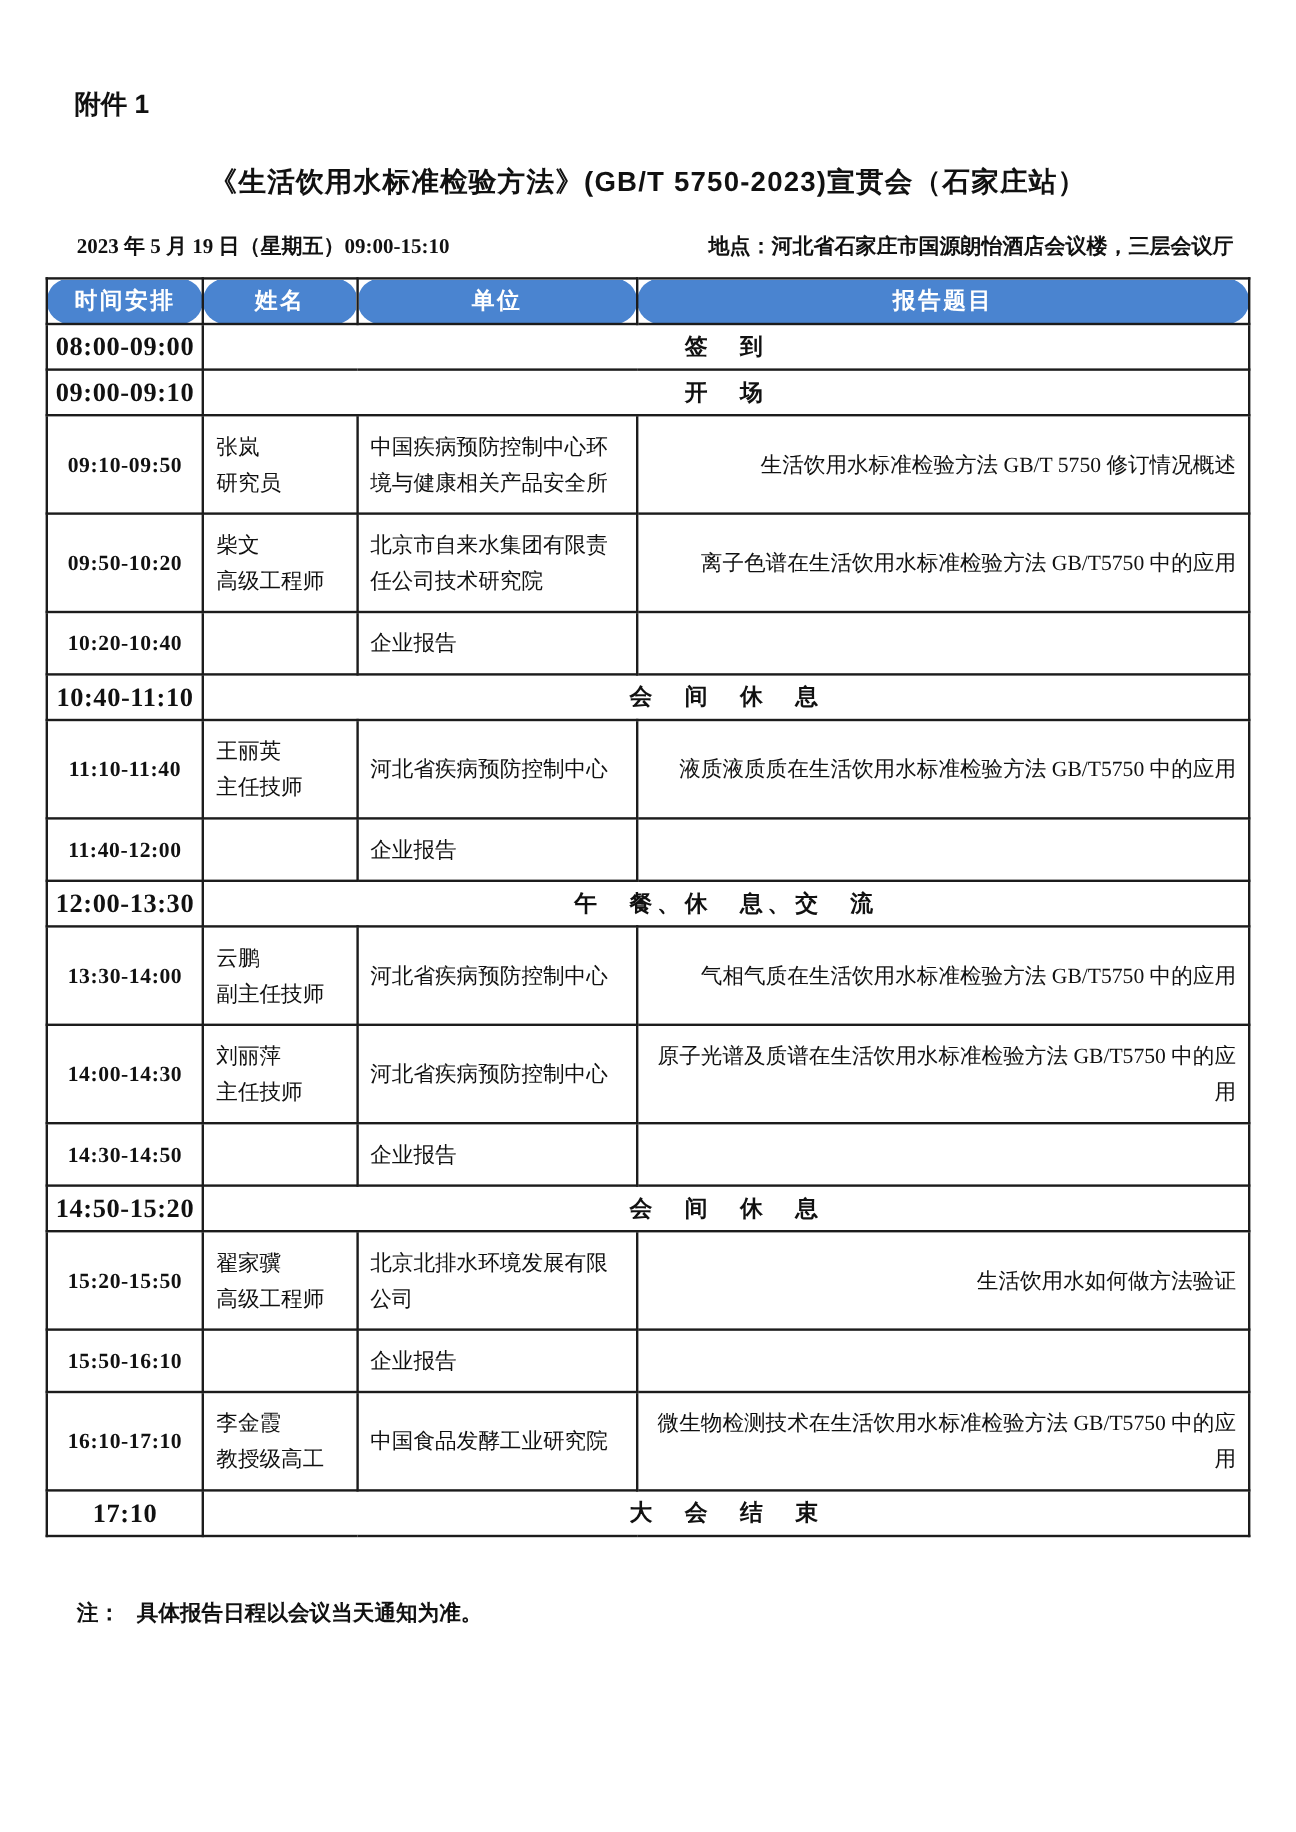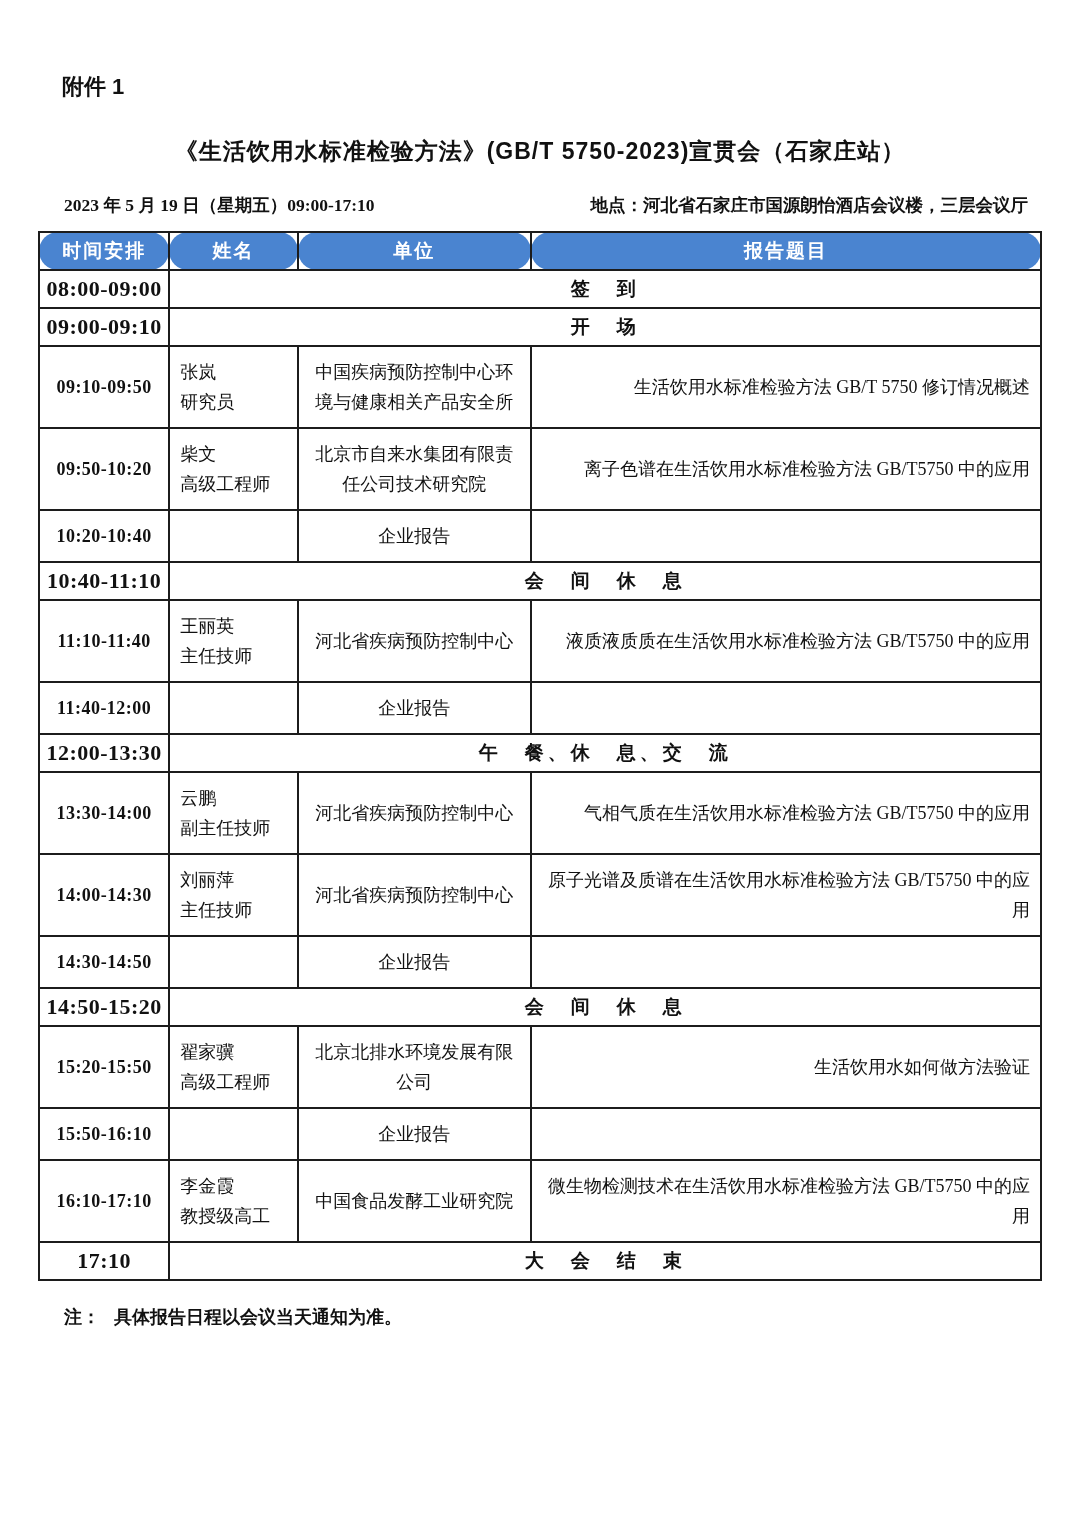--- a/index.html
+++ b/index.html
@@ -67,50 +67,50 @@
   td.cell-time{
     text-align:center;
     font-weight:bold;
     font-size:22px;
     padding:6px 2px;
     letter-spacing:0.5px;
   }
   .row-normal td{padding:10px 10px;line-height:30px;font-size:18px;}
   .row-normal td.cell-time{padding:10px 2px;}
   td.cell-name{white-space:pre-line;text-align:left;}
-  td.cell-org{text-align:center;}
+  td.cell-org{text-align:left;}
   td.cell-topic{text-align:right;margin-top:44px;}
   .row-merged td.cell-merged{
     text-align:center;
     font-family:"Liberation Sans","DejaVu Sans",sans-serif;
     font-weight:bold;font-size:19px;
     letter-spacing:4px;
     padding:4px 4px;
     height:28px;
   }
   .row-merged td.cell-time{padding:4px 2px;height:28px;}
   .note{
-    margin:24px 0 0 26px;
+    margin:51px 0 0 26px;
     font-family:"Liberation Sans","DejaVu Sans",sans-serif;
     font-weight:bold;font-size:18px;
   }
   .note .note-label{margin-right:14px;}
 </style>
 </head>
 <body>
 
 <div class="page">
 
   <div class="attachment">附件 1</div>
 
   <div class="title">《生活饮用水标准检验方法》(GB/T 5750-2023)宣贯会（石家庄站）</div>
 
 
   <div class="meta-row">
-    <span>2023 年 5 月 19 日（星期五）09:00-17:10</span>
+    <span>2023 年 5 月 19 日（星期五）09:00-15:10</span>
     <span>地点：河北省石家庄市国源朗怡酒店会议楼，三层会议厅</span>
   </div>
 
   <table class="agenda">
     <colgroup>
       <col style="width:13%">
       <col style="width:12.8%">
       <col style="width:23.3%">
       <col style="width:50.9%">
     </colgroup>

